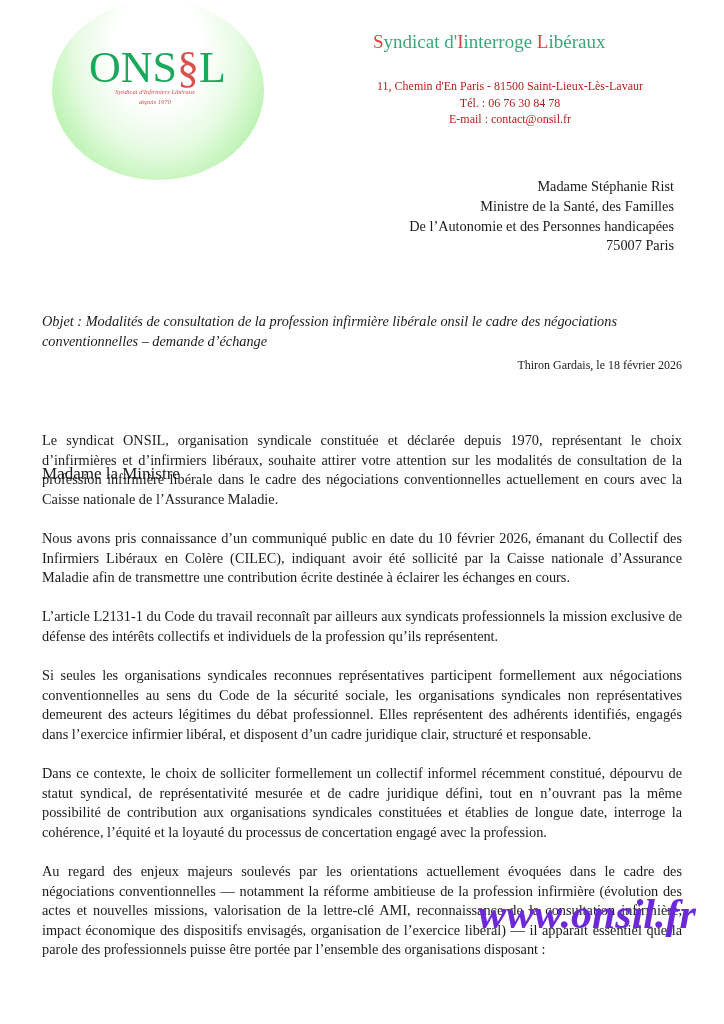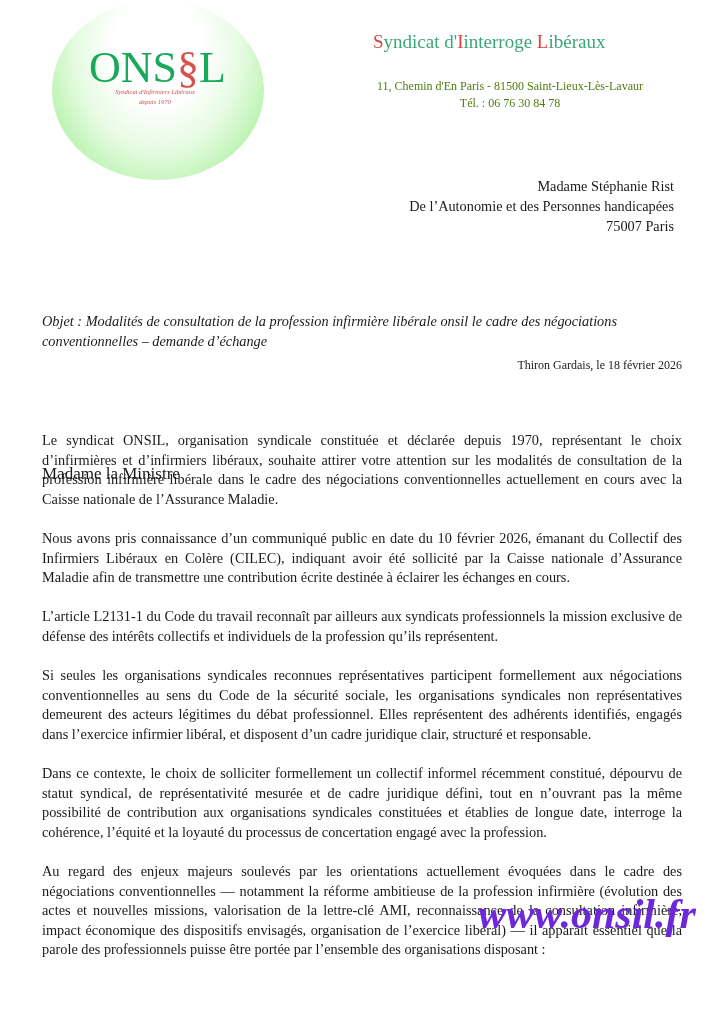--- a/index.html
+++ b/index.html
@@ -9,21 +9,21 @@
       border-radius: 50%;
       background: radial-gradient(ellipse at 50% 28%, #ffffff 0%, #ffffff 30%, #e6fbe2 55%, #b8f2ad 80%, #a4ee98 100%); }
     .logo-word { position: absolute; left: 89px; top: 46px; font-size: 44px; color: #1aa85a;
       font-family: "Liberation Serif", serif; letter-spacing: 0px; line-height: 1; }
     .logo-word .staff { color: #d8504a; }
     .logo-sub { position: absolute; left: 100px; top: 87px; width: 110px; text-align: center;
       font-size: 6.5px; font-style: italic; color: #c8504a; line-height: 10px; }
     .letterhead-title { position: absolute; left: 373px; top: 31px; font-size: 19px; color: #3aa67a; }
     .letterhead-title .red { color: #d8453e; }
     .contact { position: absolute; left: 345px; top: 78px; width: 330px; text-align: center;
-      font-size: 12px; color: #4d7c0f; line-height: 16.5px; }
+      font-size: 12px; color: #b91c1c; line-height: 16.5px; }
     .recipient { position: absolute; right: 50px; top: 177px; text-align: right; font-size: 14.3px; line-height: 19.8px; }
     .object { position: absolute; left: 42px; top: 312px; width: 640px; font-size: 14.3px; font-style: italic; line-height: 19.5px; }
     .date { position: absolute; right: 42px; top: 358px; font-size: 12px; }
     .salutation { position: absolute; left: 42px; top: 420px; font-size: 17px; margin-top: 44px; }
     .body { position: absolute; left: 42px; top: 431px; width: 640px; font-size: 14.3px; line-height: 19.6px; text-align: justify; }
     .body p { margin: 0 0 19.6px 0; }
     .watermark { position: absolute; left: 478px; top: 890px; font-size: 42px; font-style: italic;
       font-weight: bold; color: #6d28d9; font-family: "Liberation Serif", serif; }
   </style>
 </head>
@@ -34,24 +34,26 @@
 <div class="logo-sub">
   <div>Syndicat d'Infirmiers Libéraux</div>
   <div>depuis 1970</div>
 </div>
 
 <div class="letterhead-title"><span class="red">S</span><span>yndicat d'</span><span class="red">I</span><span>interroge </span><span class="red">L</span><span>ibéraux</span></div>
 
 <div class="contact">
   <div>11, Chemin d'En Paris - 81500 Saint-Lieux-Lès-Lavaur</div>
   <div>Tél. : 06 76 30 84 78</div>
+  <div>E-mail : contact@onsil.fr</div>
 </div>
 
 <div class="recipient">
   <div>Madame Stéphanie Rist</div>
+  <div>Ministre de la Santé, des Familles</div>
   <div>De l’Autonomie et des Personnes handicapées</div>
   <div>75007 Paris</div>
 </div>
 
 <div class="object">Objet : Modalités de consultation de la profession infirmière libérale onsil le cadre des négociations conventionnelles – demande d’échange</div>
 <div class="date">Thiron Gardais, le 18 février 2026</div>
 <div class="salutation">Madame la Ministre</div>
 
 <div class="body">
   <p>Le syndicat ONSIL, organisation syndicale constituée et déclarée depuis 1970, représentant le choix d’infirmières et d’infirmiers libéraux, souhaite attirer votre attention sur les modalités de consultation de la profession infirmière libérale dans le cadre des négociations conventionnelles actuellement en cours avec la Caisse nationale de l’Assurance Maladie.</p>

